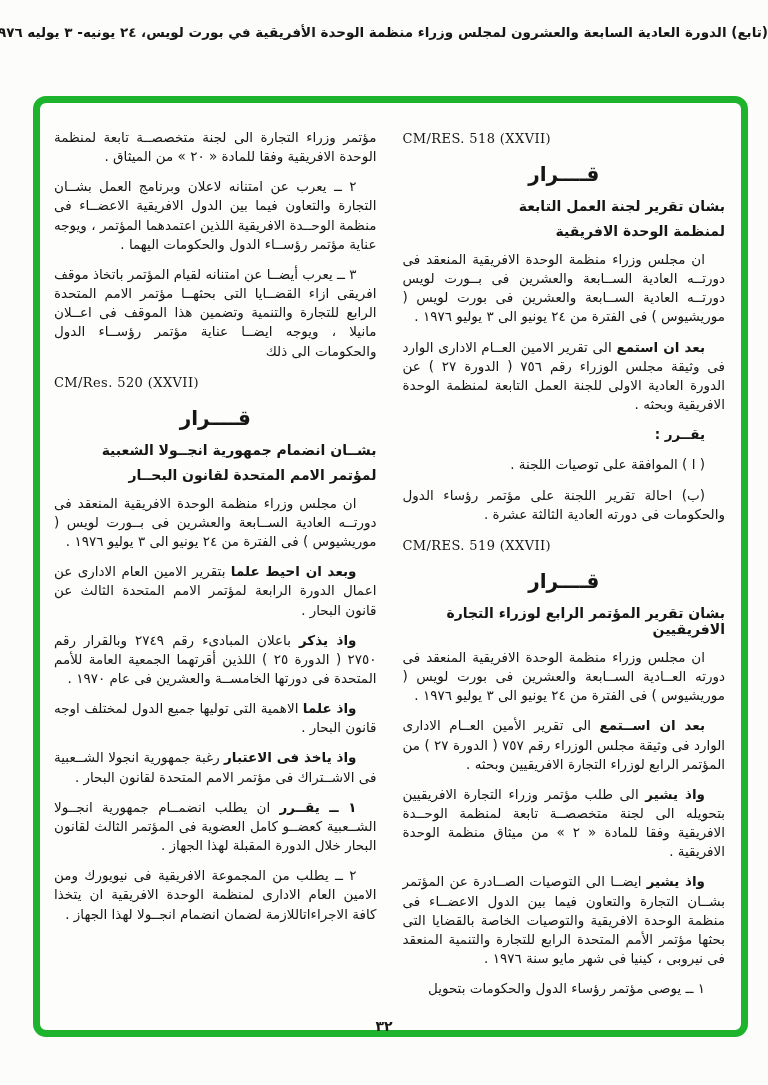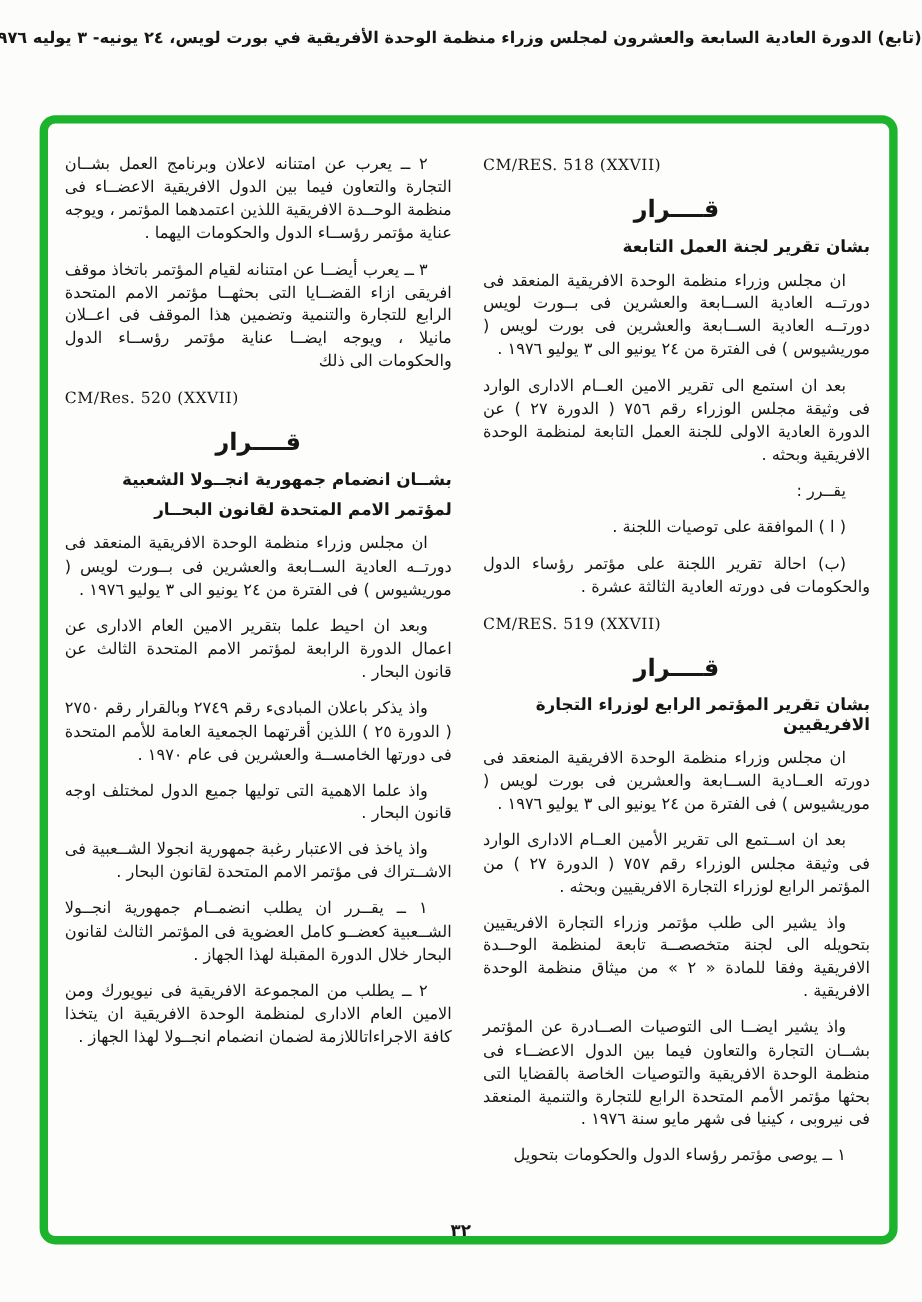--- a/index.html
+++ b/index.html
@@ -66,21 +66,21 @@
     margin:9px 0;
   }
   .para{
     font-size:13.5px;
     line-height:1.42;
     text-align:justify;
     text-indent:20px;
     margin:11px 0;
   }
   .para.noindent{text-indent:0;}
-  .para b{font-weight:normal;}
+  .para b{font-weight:bold;}
   .page-number{
     position:absolute;
     top:1018px;left:0;right:0;
     text-align:center;
     font-weight:bold;
     font-size:14px;
     letter-spacing:4px;
   }
 </style>
 </head>
@@ -89,35 +89,37 @@
 <div class="page-header">
   <div class="header-line1">(تابع) الدورة العادية السابعة والعشرون لمجلس وزراء منظمة الوحدة الأفريقية في بورت لويس، ٢٤ يونيه- ٣ يوليه ١٩٧٦</div>
 </div>
 
 <div class="content-frame">
   <div class="columns">
     <div class="col" id="col-right">
         <div class="ref" dir="ltr">CM/RES. 518 (XXVII)</div>
         <div class="title">قــــرار</div>
         <div class="subtitle">بشان تقرير لجنة العمل التابعة</div>
+        <div class="subtitle">لمنظمة الوحدة الافريقية</div>
         <p class="para">ان مجلس وزراء منظمة الوحدة الافريقية المنعقد فى دورتــه العادية الســابعة والعشرين فى بــورت لويس دورتــه العادية الســابعة والعشرين فى بورت لويس ( موريشيوس ) فى الفترة من ٢٤ يونيو الى ٣ يوليو ١٩٧٦ .</p>
         <p class="para"><b>بعد ان استمع</b> الى تقرير الامين العــام الادارى الوارد فى وثيقة مجلس الوزراء رقم ٧٥٦ ( الدورة ٢٧ ) عن الدورة العادية الاولى للجنة العمل التابعة لمنظمة الوحدة الافريقية وبحثه .</p>
         <p class="para"><b>يقــرر :</b></p>
         <p class="para">( ا ) الموافقة على توصيات اللجنة .</p>
         <p class="para">(ب) احالة تقرير اللجنة على مؤتمر رؤساء الدول والحكومات فى دورته العادية الثالثة عشرة .</p>
         <div class="ref" dir="ltr">CM/RES. 519 (XXVII)</div>
         <div class="title">قــــرار</div>
         <div class="subtitle">بشان تقرير المؤتمر الرابع لوزراء التجارة الافريقيين</div>
         <p class="para">ان مجلس وزراء منظمة الوحدة الافريقية المنعقد فى دورته العــادية الســابعة والعشرين فى بورت لويس ( موريشيوس ) فى الفترة من ٢٤ يونيو الى ٣ يوليو ١٩٧٦ .</p>
         <p class="para"><b>بعد ان اســتمع</b> الى تقرير الأمين العــام الادارى الوارد فى وثيقة مجلس الوزراء رقم ٧٥٧ ( الدورة ٢٧ ) من المؤتمر الرابع لوزراء التجارة الافريقيين وبحثه .</p>
         <p class="para"><b>واذ يشير</b> الى طلب مؤتمر وزراء التجارة الافريقيين بتحويله الى لجنة متخصصــة تابعة لمنظمة الوحــدة الافريقية وفقا للمادة « ٢ » من ميثاق منظمة الوحدة الافريقية .</p>
         <p class="para"><b>واذ يشير</b> ايضــا الى التوصيات الصــادرة عن المؤتمر بشــان التجارة والتعاون فيما بين الدول الاعضــاء فى منظمة الوحدة الافريقية والتوصيات الخاصة بالقضايا التى بحثها مؤتمر الأمم المتحدة الرابع للتجارة والتنمية المنعقد فى نيروبى ، كينيا فى شهر مايو سنة ١٩٧٦ .</p>
         <p class="para">١ ــ يوصى مؤتمر رؤساء الدول والحكومات بتحويل</p>
       </div>
     <div class="col" id="col-left">
+        <p class="para noindent">مؤتمر وزراء التجارة الى لجنة متخصصــة تابعة لمنظمة الوحدة الافريقية وفقا للمادة « ٢٠ » من الميثاق .</p>
         <p class="para">٢ ــ يعرب عن امتنانه لاعلان وبرنامج العمل بشــان التجارة والتعاون فيما بين الدول الافريقية الاعضــاء فى منظمة الوحــدة الافريقية اللذين اعتمدهما المؤتمر ، ويوجه عناية مؤتمر رؤســاء الدول والحكومات اليهما .</p>
         <p class="para">٣ ــ يعرب أيضــا عن امتنانه لقيام المؤتمر باتخاذ موقف افريقى ازاء القضــايا التى بحثهــا مؤتمر الامم المتحدة الرابع للتجارة والتنمية وتضمين هذا الموقف فى اعــلان مانيلا ، ويوجه ايضــا عناية مؤتمر رؤســاء الدول والحكومات الى ذلك</p>
         <div class="ref" dir="ltr">CM/Res. 520 (XXVII)</div>
         <div class="title">قــــرار</div>
         <div class="subtitle">بشــان انضمام جمهورية انجــولا الشعبية</div>
         <div class="subtitle">لمؤتمر الامم المتحدة لقانون البحــار</div>
         <p class="para">ان مجلس وزراء منظمة الوحدة الافريقية المنعقد فى دورتــه العادية الســابعة والعشرين فى بــورت لويس ( موريشيوس ) فى الفترة من ٢٤ يونيو الى ٣ يوليو ١٩٧٦ .</p>
         <p class="para"><b>وبعد ان احيط علما</b> بتقرير الامين العام الادارى عن اعمال الدورة الرابعة لمؤتمر الامم المتحدة الثالث عن قانون البحار .</p>
         <p class="para"><b>واذ يذكر</b> باعلان المبادىء رقم ٢٧٤٩ وبالقرار رقم ٢٧٥٠ ( الدورة ٢٥ ) اللذين أقرتهما الجمعية العامة للأمم المتحدة فى دورتها الخامســة والعشرين فى عام ١٩٧٠ .</p>
         <p class="para"><b>واذ علما</b> الاهمية التى توليها جميع الدول لمختلف اوجه قانون البحار .</p>

